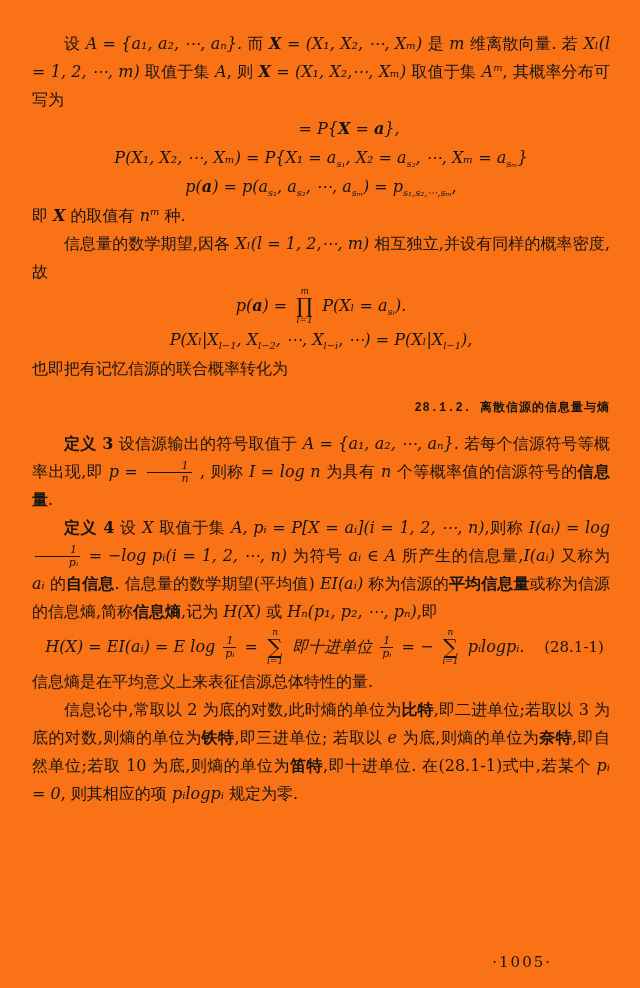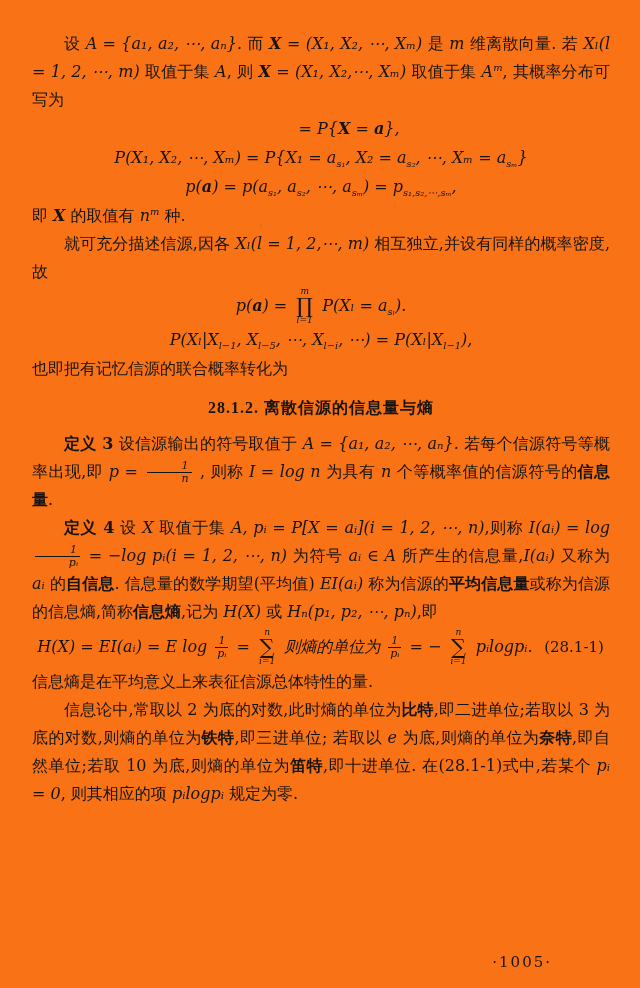--- a/index.html
+++ b/index.html
@@ -26,23 +26,23 @@
   }
   .frac .num{border-bottom:1px solid #151413;padding:0 3px;}
   .frac .den{padding:0 1px;}
   .bigop{
     display:inline-flex;flex-direction:column;align-items:center;
     vertical-align:middle;line-height:1;margin:0 4px;
   }
   .bigop .sym{font-size:21px;font-style:normal;line-height:20px;}
   .bigop .lim{font-size:9px;font-style:italic;line-height:9px;}
   .heading{
-    font-family:Liberation Serif, serif;
-    font-size:16px;line-height:30px;font-weight:bold;
-    margin:10px 0 7px 0;text-indent:0;text-align:center;letter-spacing:1px;
+    font-family:Liberation Mono, monospace;
+    font-size:12px;line-height:30px;font-weight:bold;
+    margin:10px 0 7px 0;text-indent:0;text-align:right;letter-spacing:1px;
   }
   .eq-row{display:flex;align-items:center;margin:2px 0;}
   .eq-body{flex:1;text-align:center;}
   .eq-num{width:72px;text-align:center;white-space:nowrap;font-size:15px;}
   .page-number{
     position:absolute;right:88px;bottom:12px;
     font-size:15px;font-weight:normal;letter-spacing:2px;
   }
 </style>
 </head>
@@ -53,30 +53,30 @@
   <p class="para"><span>设 </span><span class="m">A = {a₁, a₂, ⋯, aₙ}. </span><span>而 </span><span class="m b">X</span><span class="m"> = (X₁, X₂, ⋯, Xₘ) </span><span>是 </span><span class="m">m</span><span> 维离散向量. 若 </span><span class="m">Xₗ(l = 1, 2, ⋯, m)</span><span> 取值于集 </span><span class="m">A</span><span>, 则 </span><span class="m b">X</span><span class="m"> = (X₁, X₂,⋯, Xₘ) </span><span>取值于集 </span><span class="m">A</span><sup class="m">m</sup><span>, 其概率分布可写为</span></p>
 
   <div class="eq eq-cont"><span class="m">= P{</span><span class="m b">X</span><span class="m"> = </span><span class="m b">a</span><span class="m">},</span></div>
   <div class="eq"><span class="m">P(X₁, X₂, ⋯, Xₘ) = P{X₁ = a</span><sub class="m">s₁</sub><span class="m">, X₂ = a</span><sub class="m">s₂</sub><span class="m">, ⋯, Xₘ = a</span><sub class="m">sₘ</sub><span class="m">}</span></div>
 
 
   <div class="eq"><span class="m">p(</span><span class="m b">a</span><span class="m">) = p(a</span><sub class="m">s₁</sub><span class="m">, a</span><sub class="m">s₂</sub><span class="m">, ⋯, a</span><sub class="m">sₘ</sub><span class="m">) = p</span><sub class="m">s₁,s₂,⋯,sₘ</sub><span class="m">,</span></div>
 
   <p class="para flush"><span>即 </span><span class="m b">X</span><span> 的取值有 </span><span class="m">n</span><sup class="m">m</sup><span> 种.</span></p>
 
-  <p class="para"><span>就可充分描述信源,因各 </span><span class="m">Xₗ(l = 1, 2,⋯, m)</span><span> 相互独立,并设有同样的概率密度,故</span></p>
+  <p class="para"><span>信息量的数学期望,因各 </span><span class="m">Xₗ(l = 1, 2,⋯, m)</span><span> 相互独立,并设有同样的概率密度,故</span></p>
 
   <div class="eq"><span class="m">p(</span><span class="m b">a</span><span class="m">) = </span><span class="bigop">
         <span class="lim">m</span>
         <span class="sym">∏</span>
         <span class="lim">l=1</span>
       </span><span class="m"> P(Xₗ = a</span><sub class="m">sₗ</sub><span class="m">).</span></div>
 
 
-  <div class="eq"><span class="m">P(Xₗ|X</span><sub class="m">l−1</sub><span class="m">, X</span><sub class="m">l−5</sub><span class="m">, ⋯, X</span><sub class="m">l−i</sub><span class="m">, ⋯) = P(Xₗ|X</span><sub class="m">l−1</sub><span class="m">),</span></div>
+  <div class="eq"><span class="m">P(Xₗ|X</span><sub class="m">l−1</sub><span class="m">, X</span><sub class="m">l−2</sub><span class="m">, ⋯, X</span><sub class="m">l−i</sub><span class="m">, ⋯) = P(Xₗ|X</span><sub class="m">l−1</sub><span class="m">),</span></div>
 
   <p class="para flush"><span>也即把有记忆信源的联合概率转化为</span></p>
 
 
 
   <h2 class="heading">28.1.2. 离散信源的信息量与熵</h2>
 
   <p class="para"><span class="b">定义 3</span><span>  设信源输出的符号取值于 </span><span class="m">A = {a₁, a₂, ⋯, aₙ}. </span><span>若每个信源符号等概率出现,即 </span><span class="m">p</span><span class="m"> = </span><span class="frac">
         <span class="num">1</span>
         <span class="den">n</span>
@@ -88,21 +88,21 @@
       </span><span class="m"> = −log pᵢ(i = 1, 2, ⋯, n)</span><span> 为符号 </span><span class="m">aᵢ ∈ A</span><span> 所产生的信息量,</span><span class="m">I(aᵢ)</span><span> 又称为 </span><span class="m">aᵢ</span><span> 的</span><span class="b">自信息</span><span>. 信息量的数学期望(平均值) </span><span class="m">EI(aᵢ)</span><span> 称为信源的</span><span class="b">平均信息量</span><span>或称为信源的信息熵,简称</span><span class="b">信息熵</span><span>,记为 </span><span class="m">H(X)</span><span> 或 </span><span class="m">Hₙ(p₁, p₂, ⋯, pₙ)</span><span>,即</span></p>
 
   <div class="eq-row">
     <span class="eq-body"><span class="m">H(X) = EI(aᵢ) = E log </span><span class="frac">
           <span class="num">1</span>
           <span class="den">pᵢ</span>
         </span><span class="m"> = </span><span class="bigop">
           <span class="lim">n</span>
           <span class="sym">∑</span>
           <span class="lim">i=1</span>
-        </span><span class="m"> 则熵的单位为 </span><span class="frac">
+        </span><span class="m"> 即十进单位 </span><span class="frac">
           <span class="num">1</span>
           <span class="den">pᵢ</span>
         </span><span class="m"> = − </span><span class="bigop">
           <span class="lim">n</span>
           <span class="sym">∑</span>
           <span class="lim">i=1</span>
         </span><span class="m"> pᵢlogpᵢ.</span></span>
     <span class="eq-num">(28.1-1)</span>
   </div>
 

